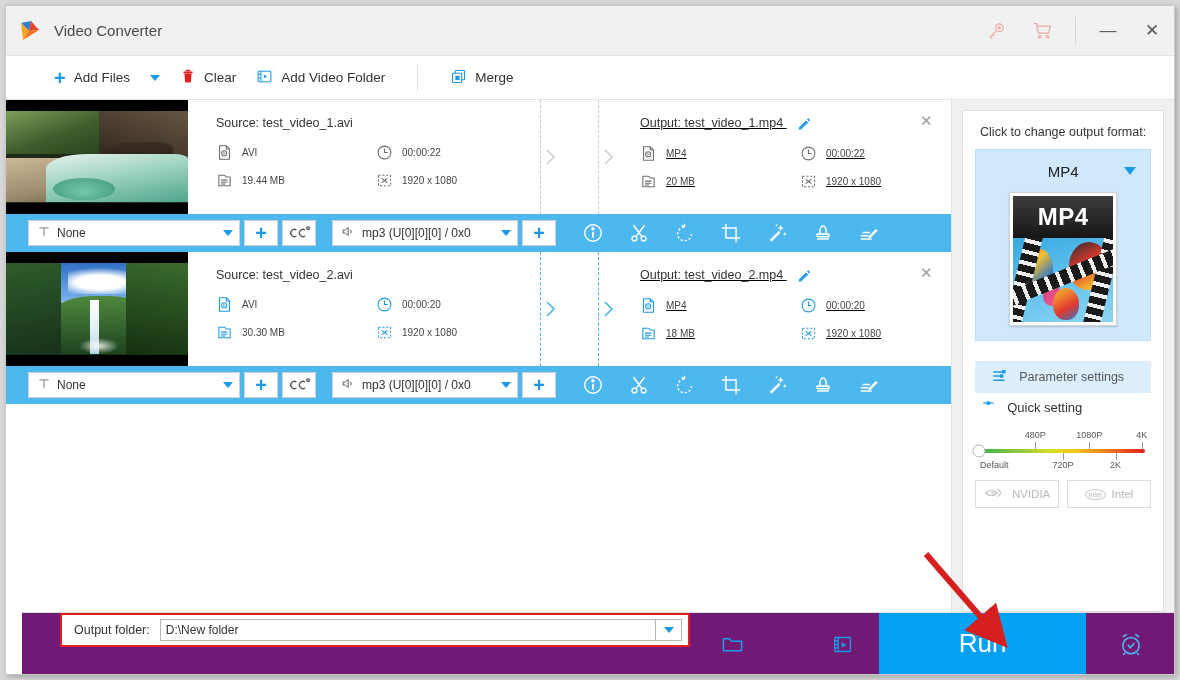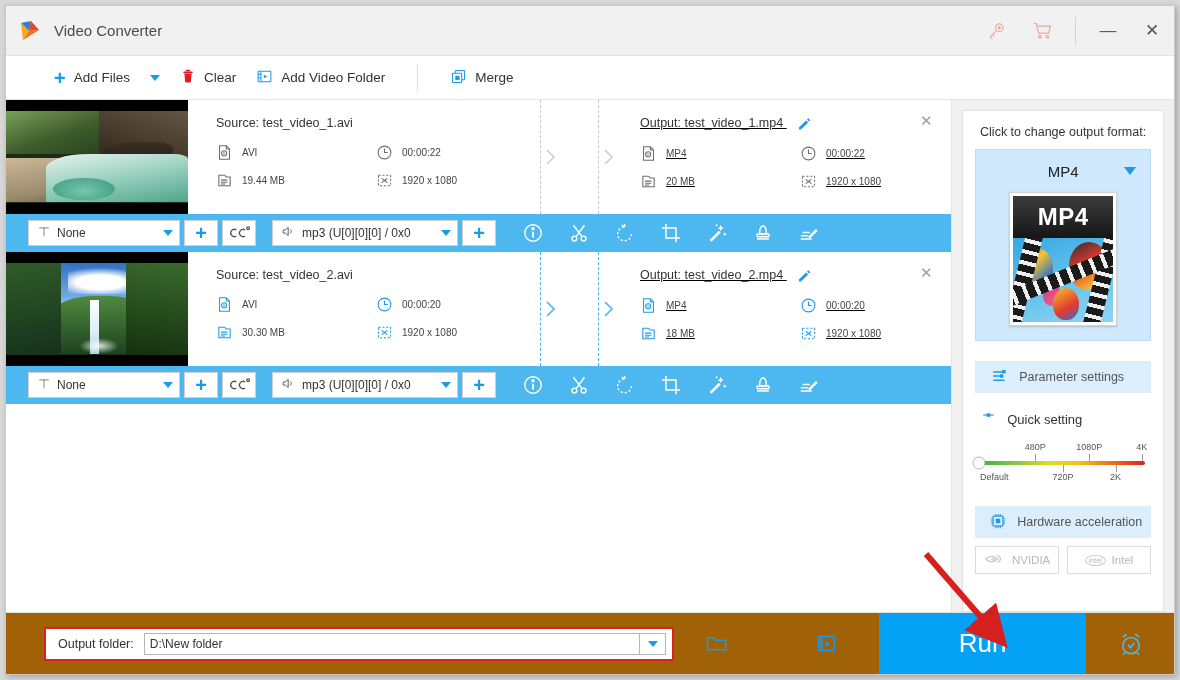--- a/index.html
+++ b/index.html
@@ -163,21 +163,21 @@
   
   .abar {
     height: 38px; background: #4db7f0;
     display: flex; align-items: center; padding: 0 0 0 22px; gap: 0;
   }
   .sel-box {
     height: 26px; background: #fff; border: 1px solid #cfcfcf;
     display: flex; align-items: center; padding: 0 6px 0 8px;
     font-size: 12px; color: #333; gap: 6px;
   }
-  .sel-sub { width: 152px; }
+  .sel-sub { width: 212px; }
   .sel-aud { width: 186px; }
   .sel-text { flex: 1; overflow: hidden; white-space: nowrap; }
   .abar-plus {
     width: 34px; height: 26px; background: #fff; margin-left: 4px;
     display: flex; align-items: center; justify-content: center;
     color: #1a9ae8; font-size: 20px; font-weight: bold; border: 1px solid #cfcfcf;
   }
   .cc-btn {
     width: 34px; height: 26px; background: #fff; margin-left: 4px;
     display: flex; align-items: center; justify-content: center;
@@ -246,21 +246,21 @@
     background: repeating-linear-gradient(90deg,#1a1a1a 0 8px,#efefef 8px 12px);
     transform: rotate(-22deg);
   }
 
   .param-btn {
     margin-top: 20px; height: 32px; background: #dceefb;
     display: flex; align-items: center; gap: 10px; padding-left: 16px;
     font-size: 12.5px; color: #555;
   }
   .quick-row {
-    margin-top: 18px; display: flex; align-items: center; gap: 8px;
+    margin-top: 6px; display: flex; align-items: center; gap: 8px;
     font-size: 13px; color: #333; padding-left: 4px;
   }
   .slider-wrap { margin-top: 14px; padding: 0 6px; position: relative; }
   .tick-top, .tick-bot {
     display: flex; font-size: 9px; color: #555; position: relative; height: 12px;
   }
   .tk { position: absolute; transform: translateX(-50%); white-space: nowrap; }
   .tick-marks { position: relative; height: 7px; }
   .tm { position: absolute; width: 1px; height: 7px; background: #9a9a9a; }
   .track {
@@ -285,23 +285,23 @@
     font-size: 11.5px; color: #b8b8b8;
   }
   .intel-badge {
     border: 1px solid #c9c9c9; border-radius: 50%;
     font-size: 7px; padding: 1px 3px; color: #b8b8b8;
     font-style: italic;
   }
 
   
   .bottom {
-    height: 62px; flex: 0 0 62px; background: #a16207;
+    height: 62px; flex: 0 0 62px; background: #701a75;
     border-top: 1px solid #e0e0e0;
-    display: flex; align-items: center; position: relative;
+    display: flex; position: relative; margin-left: 16px;
   }
   .of-wrap {
     position: relative; margin-left: 38px; width: 630px; height: 34px;
     border: 2px solid #e02020; display: flex; align-items: center;
     background: #fff; padding: 0 6px;
   }
   .of-label { font-size: 12.5px; color: #333; margin: 0 10px 0 6px; }
   .of-input {
     flex: 1; height: 22px; border: 1px solid #b6b6b6; background: #fff;
     display: flex; align-items: center; padding-left: 5px;
@@ -893,31 +893,20 @@
             <span class="tm" style="left:50%"></span>
               <span class="tm" style="left:82%"></span>
           </div>
           <div class="tick-bot">
             <span class="tk" style="left:8%">Default</span>
             <span class="tk" style="left:50%">720P</span>
             <span class="tk" style="left:82%">2K</span>
           </div>
         </div>
 
-        <div class="hw-btn">
-          <span>
-            <svg viewBox="0 0 24 24" width="18" height="18" fill="none" stroke="#1a9ae8" stroke-width="1.5">
-              <rect x="5.5" y="5.5" width="13" height="13"></rect>
-              <rect x="9" y="9" width="6" height="6" fill="#1a9ae8" stroke="none"></rect>
-              <path d="M9 5.5 V2.5 M12 5.5 V2.5 M15 5.5 V2.5 M9 18.5 V21.5 M12 18.5 V21.5 M15 18.5 V21.5
-                       M5.5 9 H2.5 M5.5 12 H2.5 M5.5 15 H2.5 M18.5 9 H21.5 M18.5 12 H21.5 M18.5 15 H21.5"></path>
-            </svg>
-          </span>
-          <span>Hardware acceleration</span>
-        </div>
         <div class="gpu-row">
           <div class="gpu">
             <span>
               <svg viewBox="0 0 26 16" width="22" height="14" fill="none" stroke="#c4c4c4" stroke-width="1.4">
                 <path d="M2 8 Q9 1.5 16 8 Q9 14.5 2 8 Z"></path>
                 <path d="M8 8 A3.2 3.2 0 0 1 14 8 A3.2 3.2 0 0 1 8 8" fill="#d8d8d8" stroke="none"></path>
                 <path d="M16 3.5 Q23 8 16 12.5"></path>
               </svg>
             </span>
             <span>NVIDIA</span>

